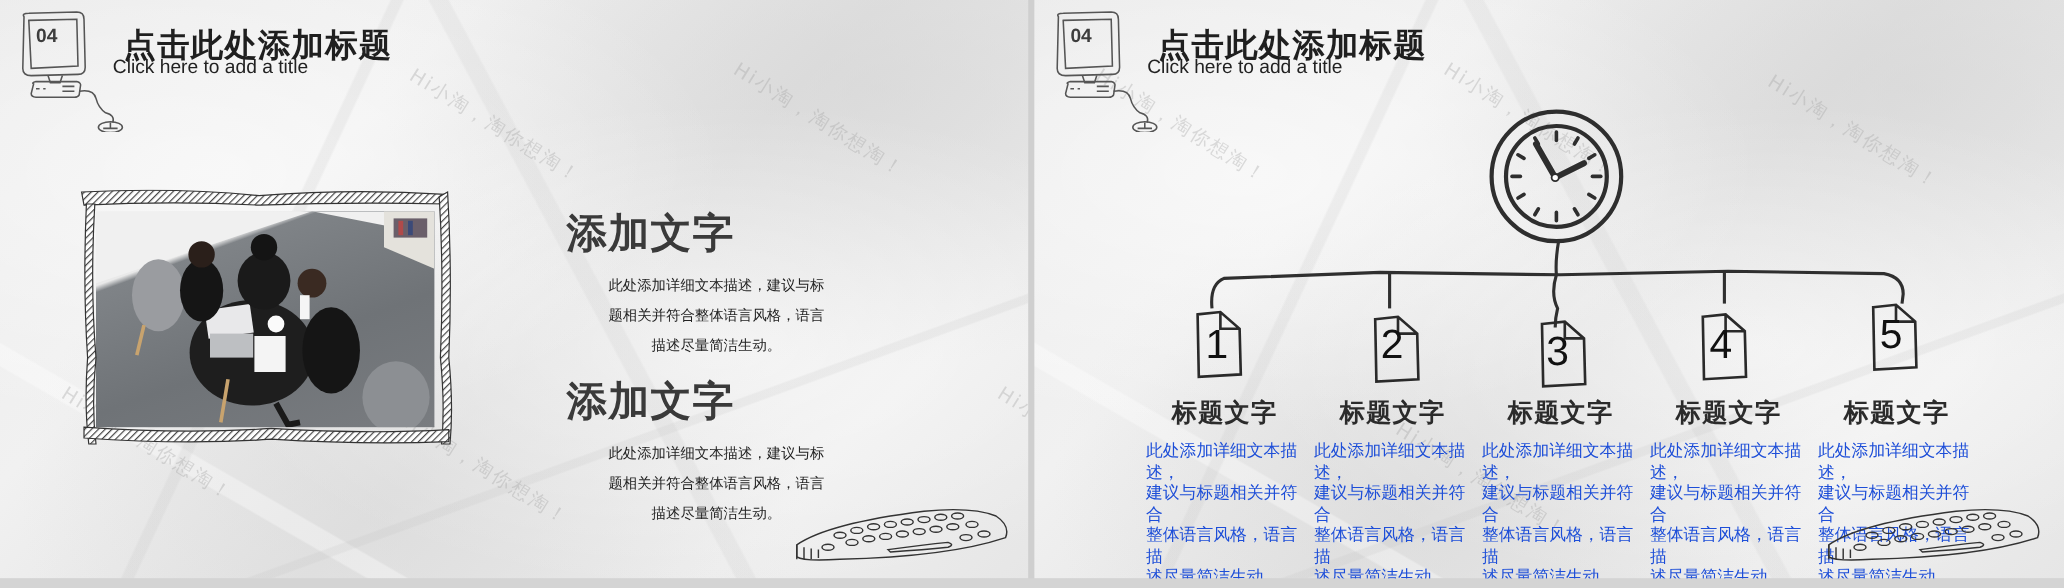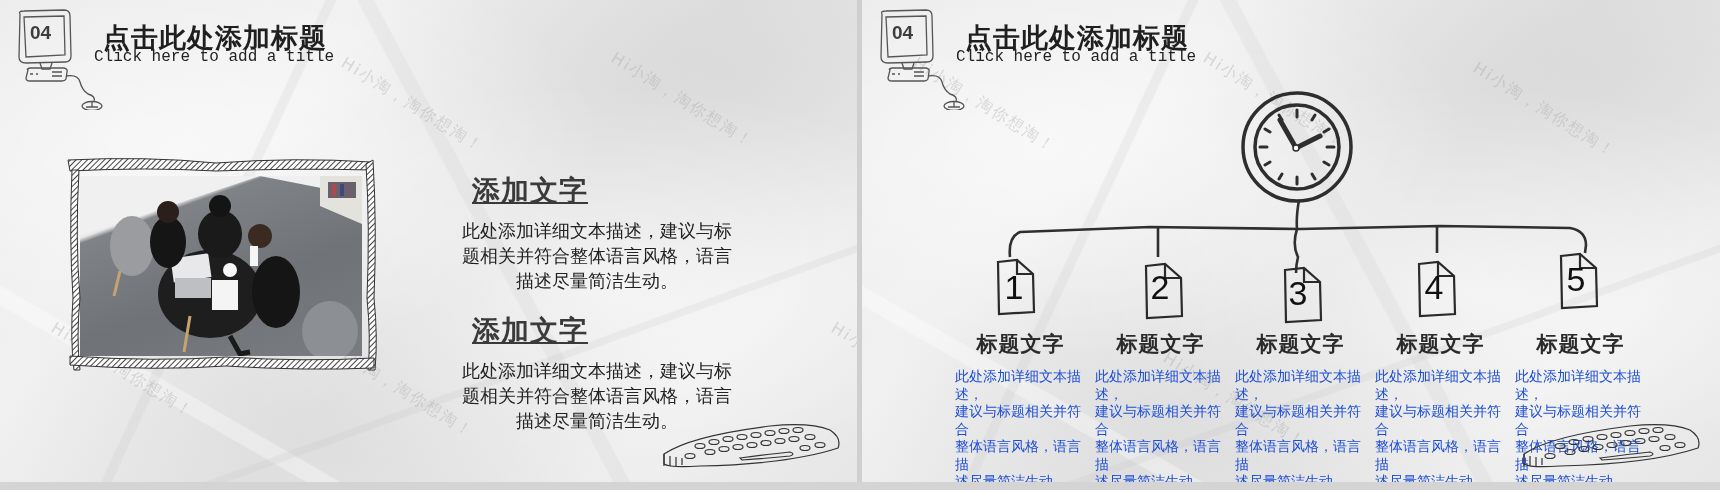--- a/index.html
+++ b/index.html
@@ -29,32 +29,32 @@
   .bottom-strip { position: absolute; left: 0; top: 482px; width: 1720px; height: 8px; background: #d4d4d4; }
 
   .watermark {
     position: absolute; color: rgba(160,160,160,0.35); font-size: 16px; transform: rotate(32deg);
     white-space: nowrap; pointer-events: none; letter-spacing: 2px;
   }
 
   
   .hdr-icon { position: absolute; left: 14px; top: 8px; width: 90px; height: 102px; }
   .hdr-title { position: absolute; left: 103px; top: 20px; font-size: 27px; font-weight: bold; color: #1f1f1f; letter-spacing: 1px; white-space: nowrap; }
-  .hdr-sub { position: absolute; left: 94px; top: 48px; font-family: Liberation Mono, monospace; font-size: 16px; color: #222; white-space: nowrap; }
-  .num04 { position: absolute; left: 16px; top: 14px; font-family: "Liberation Sans", sans-serif; font-weight: bold; font-size: 19px; color: #3d3d3d; }
+  .hdr-sub { position: absolute; left: 94px; top: 48px; font-family: Liberation Sans, sans-serif; font-size: 16px; color: #222; white-space: nowrap; }
+  .num04 { position: absolute; left: 16px; top: 14px; font-family: "Liberation Sans", sans-serif; font-weight: bold; font-size: 16px; color: #3d3d3d; }
 
   
   .photo-frame { position: absolute; left: 66px; top: 158px; width: 312px; height: 214px; }
   .photo {
     position: absolute; left: 80px; top: 176px; width: 282px; height: 180px; overflow: hidden;
     background: linear-gradient(160deg, #f2f2f2 0%, #e9e9e9 22%, #7f8387 24%, #6f7377 60%, #797c80 100%);
   }
   .text-block { position: absolute; width: 290px; text-align: center; }
-  .tb-title { font-size: 28px; font-weight: bold; color: #3a3a3a; text-align: left; padding-left: 20px; letter-spacing: 1px; text-decoration: underline; }
-  .tb-body { margin-top: 8px; font-size: 18px; line-height: 25px; color: #222; }
+  .tb-title { font-size: 34px; font-weight: bold; color: #3a3a3a; text-align: left; padding-left: 20px; letter-spacing: 1px; }
+  .tb-body { margin-top: 8px; font-size: 12px; line-height: 25px; color: #222; }
   .keyboard { position: absolute; }
 
   
   .clock { position: absolute; left: 1240px; top: 90px; width: 114px; height: 114px; }
   .tree { position: absolute; left: 990px; top: 195px; width: 610px; height: 110px; }
   .doc-col { position: absolute; width: 135px; text-align: center; }
   .doc-title { font-size: 21px; font-weight: bold; color: #2b2b2b; letter-spacing: 1px; }
   .doc-desc { text-align: left; font-size: 14px; line-height: 17.5px; color: #1d4ed8; margin-top: 10px; padding-left: 2px; }
   .doc-num { position: absolute; font-family: "Liberation Sans", sans-serif; font-size: 34px; color: #111; width: 40px; text-align: center; }
 </style>

